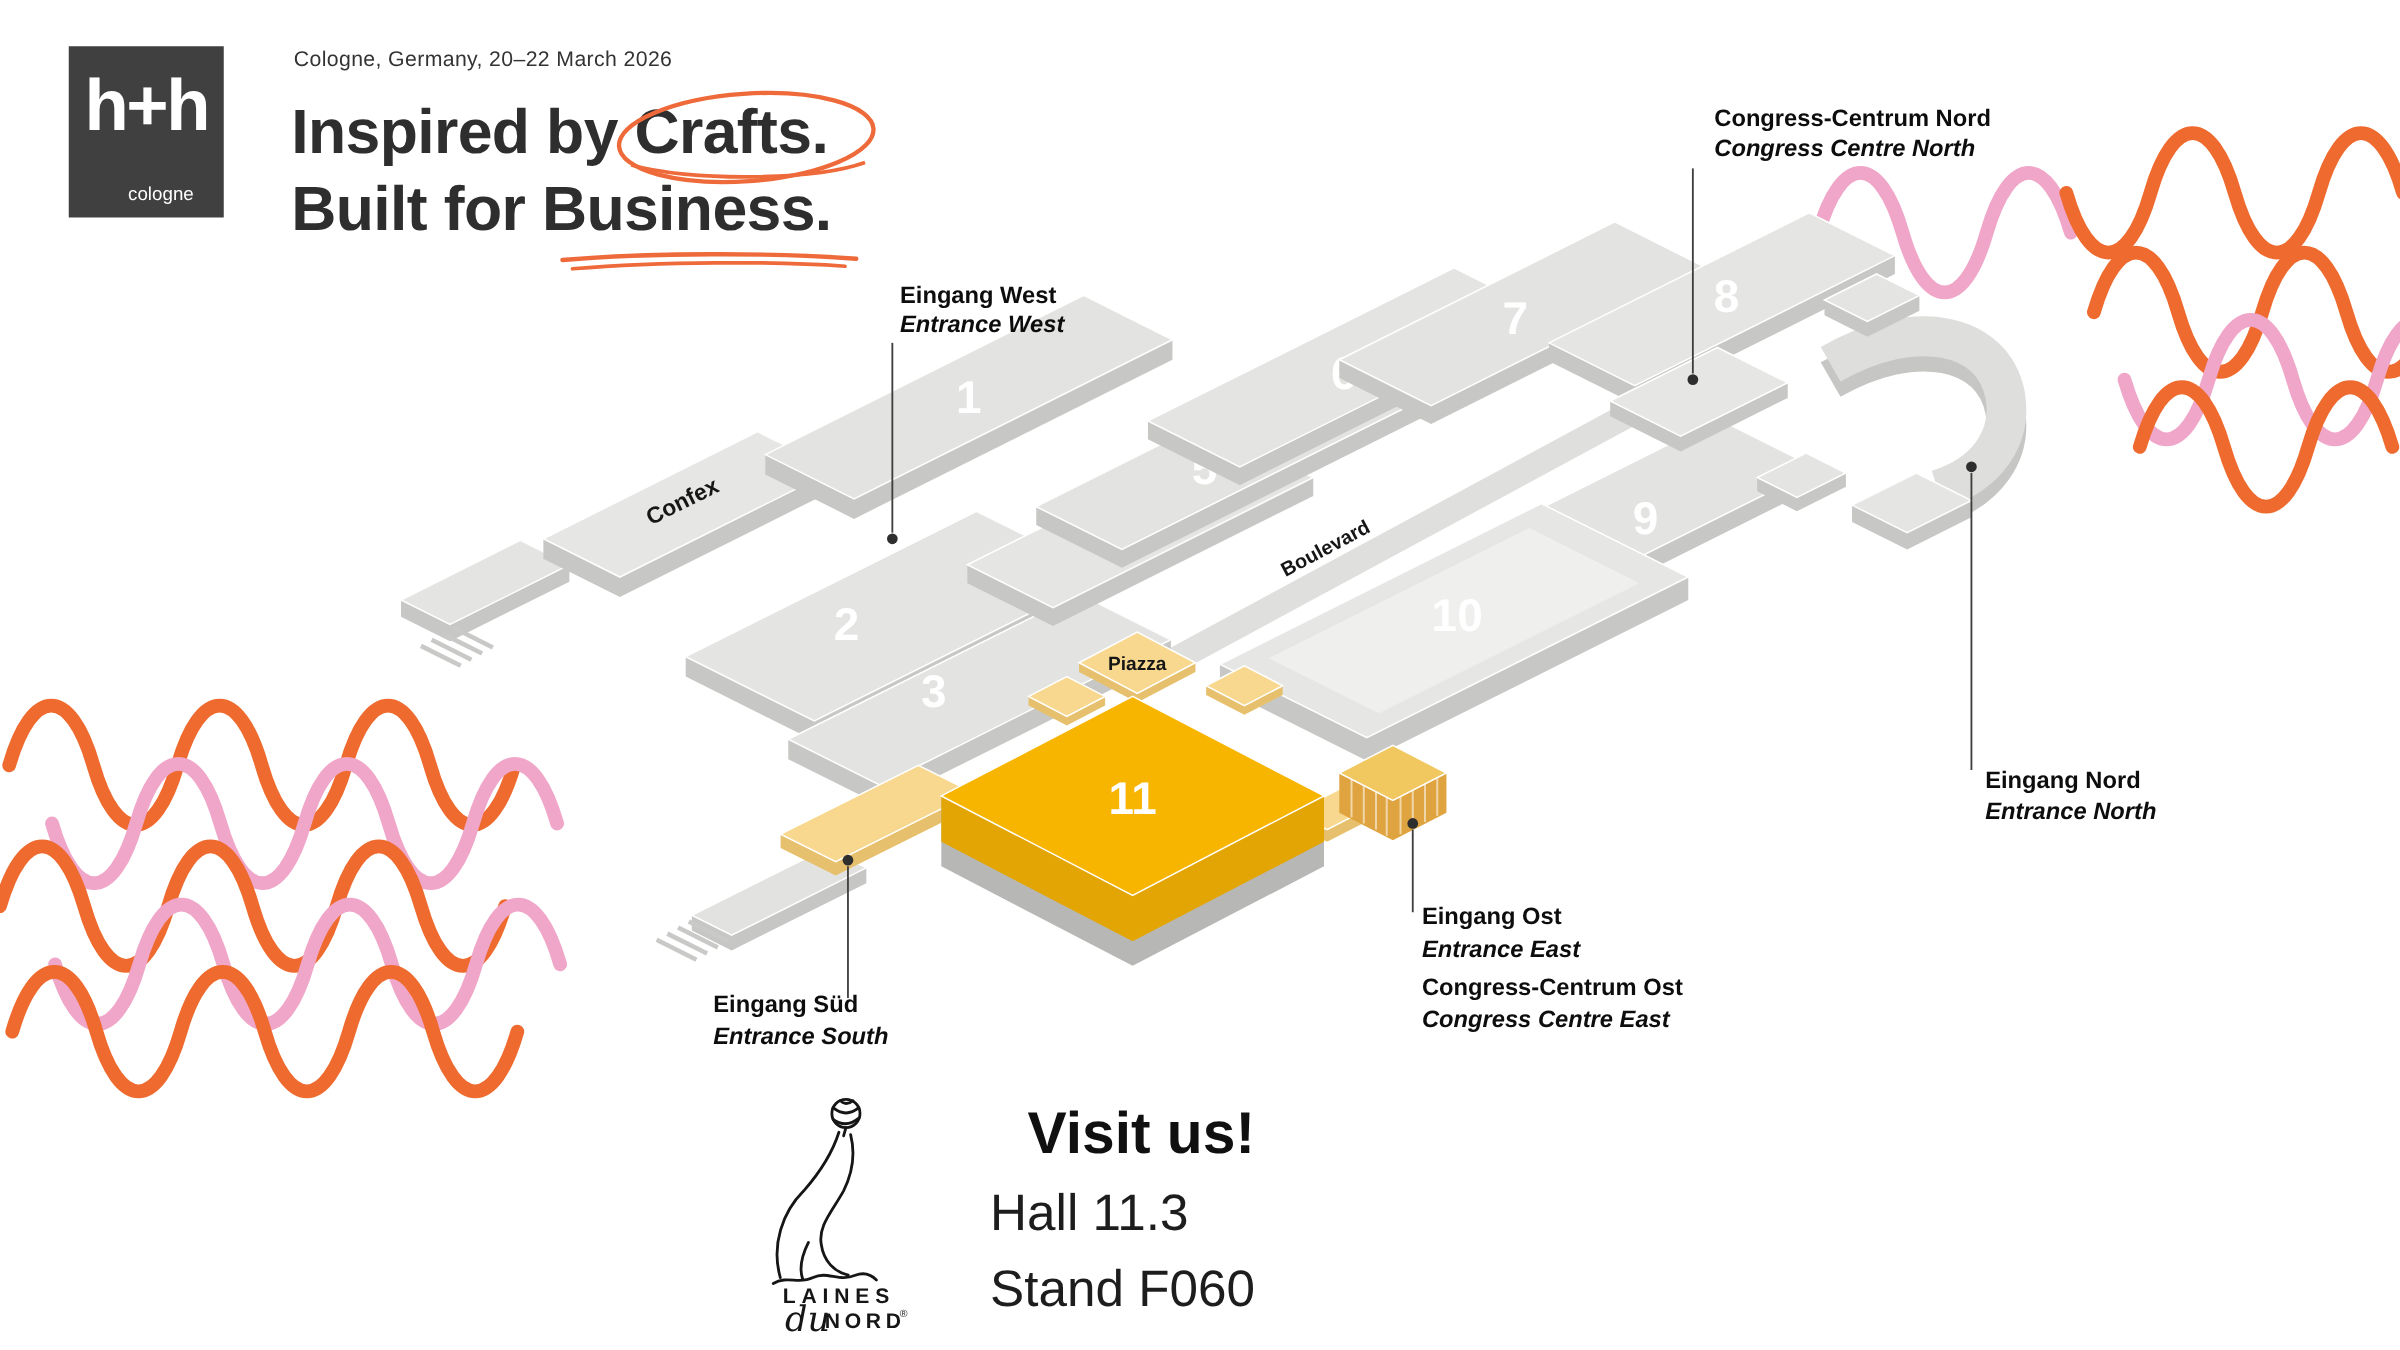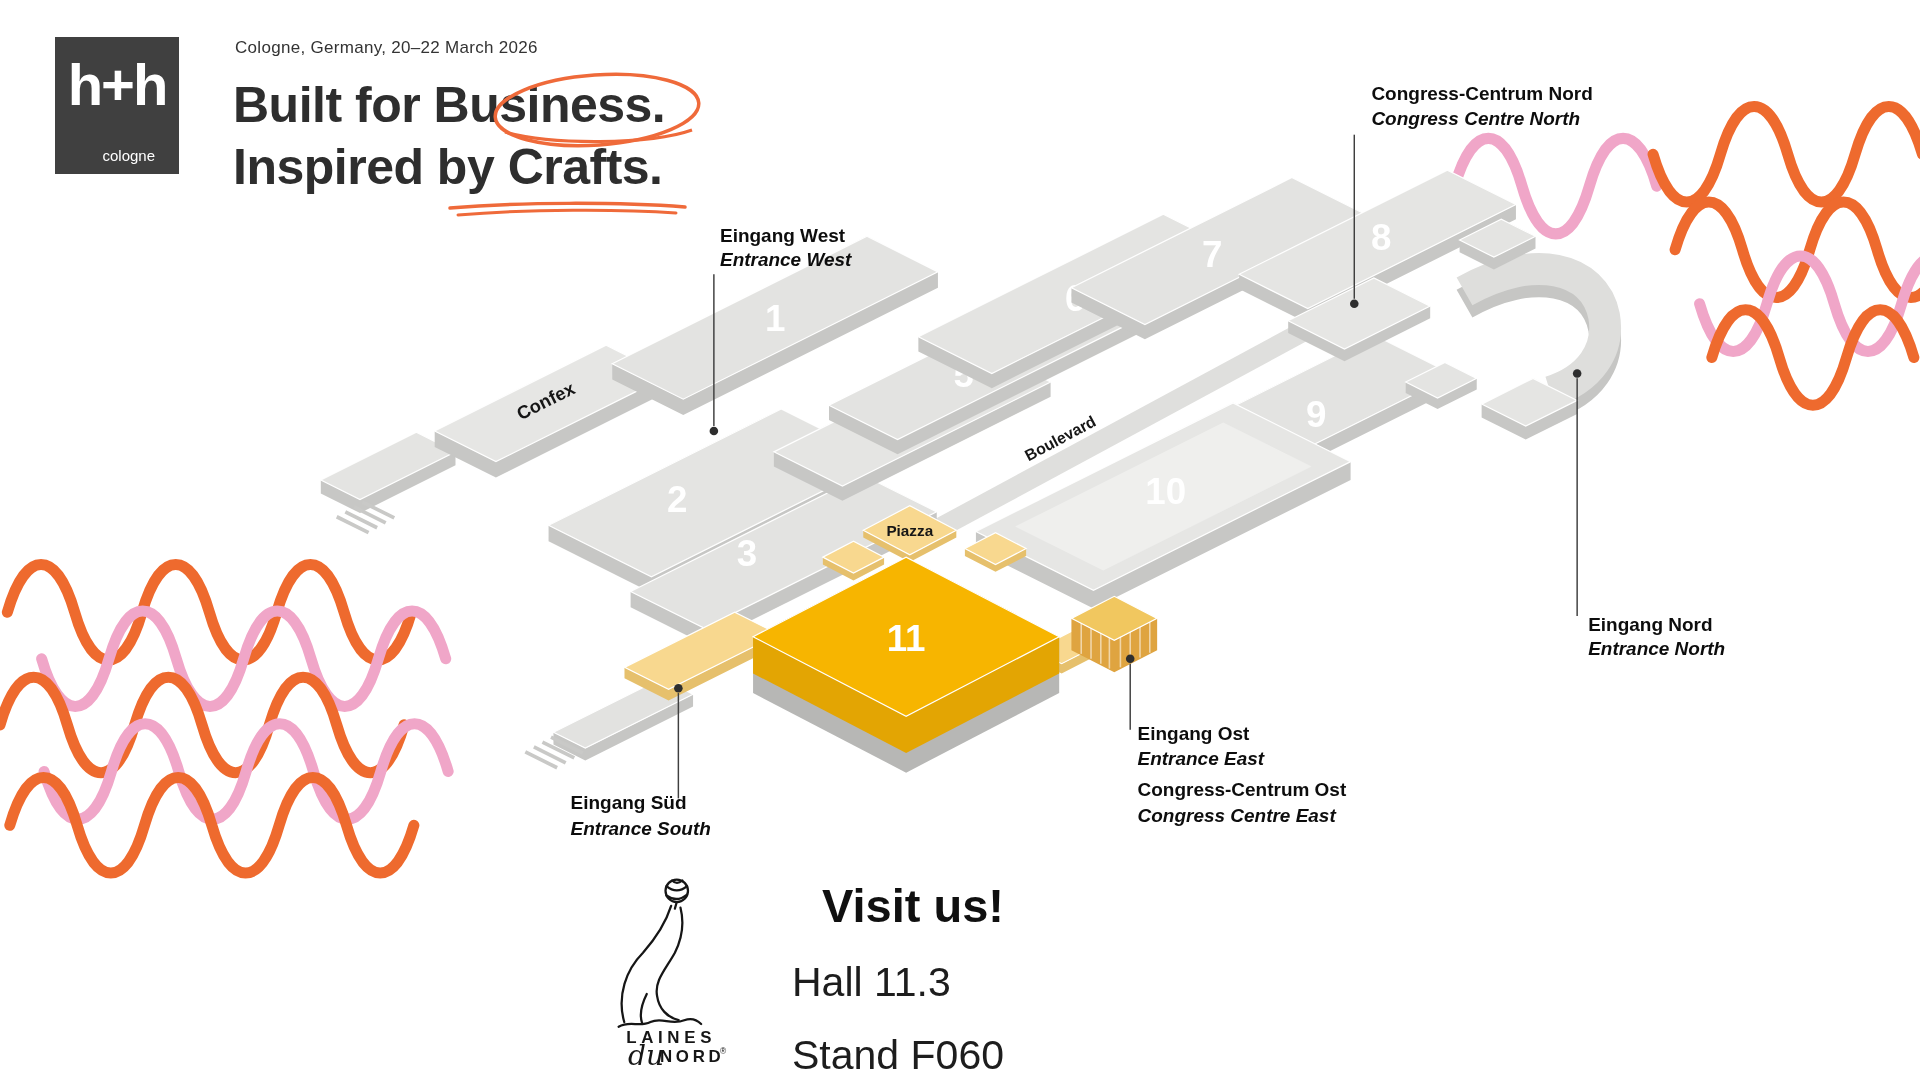--- a/index.html
+++ b/index.html
@@ -26,21 +26,21 @@
   .squiggle{fill:none;stroke-width:9;stroke-linecap:round;}
   .sq-orange{stroke:#EE6A2E;}
   .sq-pink{stroke:#F0A6C8;}
   .hall-top{stroke:#ffffff;stroke-width:1;}
   .steps{stroke:#C9C9C7;stroke-width:3;}
   .rib{stroke:rgba(255,255,255,.55);stroke-width:1.3;}
   
   .footer{position:absolute;left:598px;top:872px;display:flex;gap:44px;align-items:flex-start;}
   .laines-svg{display:block;}
   .visit-title{font-size:47px;font-weight:800;color:#101010;margin:6px 0 0 0;text-align:right;}
-  .visit-line{font-size:41px;font-weight:400;color:#1d1d1d;margin-top:26px;}
+  .visit-line{font-size:41px;font-weight:400;color:#1d1d1d;margin-top:14px;}
 </style>
 </head>
 <body>
 
 <svg class="map-svg" viewBox="0 0 1568 882" preserveAspectRatio="none">
 
   <g>
     <path class="squiggle sq-orange" d="M6,500 c15,-52 40,-52 55,0 c15,52 40,52 55,0 c15,-52 40,-52 55,0 c15,52 40,52 55,0 c15,-52 40,-52 55,0 c15,52 40,52 55,0"></path>
     <path class="squiggle sq-pink" d="M34,538 c15,52 40,52 55,0 c15,-52 40,-52 55,0 c15,52 40,52 55,0 c15,-52 40,-52 55,0 c15,52 40,52 55,0 c15,-52 40,-52 55,0"></path>
     <path class="squiggle sq-orange" d="M0,592 c15,-52 40,-52 55,0 c15,52 40,52 55,0 c15,-52 40,-52 55,0 c15,52 40,52 55,0 c15,-52 40,-52 55,0 c15,52 40,52 55,0"></path>
@@ -226,22 +226,22 @@
     </g>
   </g>
 </svg>
 
 <div class="hh-logo">
   <span class="hh-brand">h+h</span>
   <span class="hh-city">cologne</span>
 </div>
 <div class="date-line">Cologne, Germany, 20–22 March 2026</div>
 <h1 class="headline">
+  <span class="hl-line"><span>Inspired by </span><span>Crafts.</span></span>
   <span class="hl-line"><span>Built for </span><span>Business.</span></span>
-  <span class="hl-line"><span>Inspired by </span><span>Crafts.</span></span>
 </h1>
 <svg class="annot-svg" viewBox="0 0 420 190">
   <ellipse cx="197" cy="52" rx="102" ry="35" fill="none" stroke="#EF6A3A" stroke-width="3.5" transform="rotate(-4 197 52)"></ellipse>
   <path d="M105,74 C150,87 250,87 292,72" fill="none" stroke="#EF6A3A" stroke-width="3"></path>
   <path d="M50,150 C120,144 220,144 285,149" fill="none" stroke="#EF6A3A" stroke-width="3.5" stroke-linecap="round"></path>
   <path d="M58,157 C130,151 220,151 276,155" fill="none" stroke="#EF6A3A" stroke-width="3" stroke-linecap="round"></path>
 </svg>
 
 <div class="footer">
   <svg class="laines-svg" width="150" height="197" viewBox="0 0 160 210">

